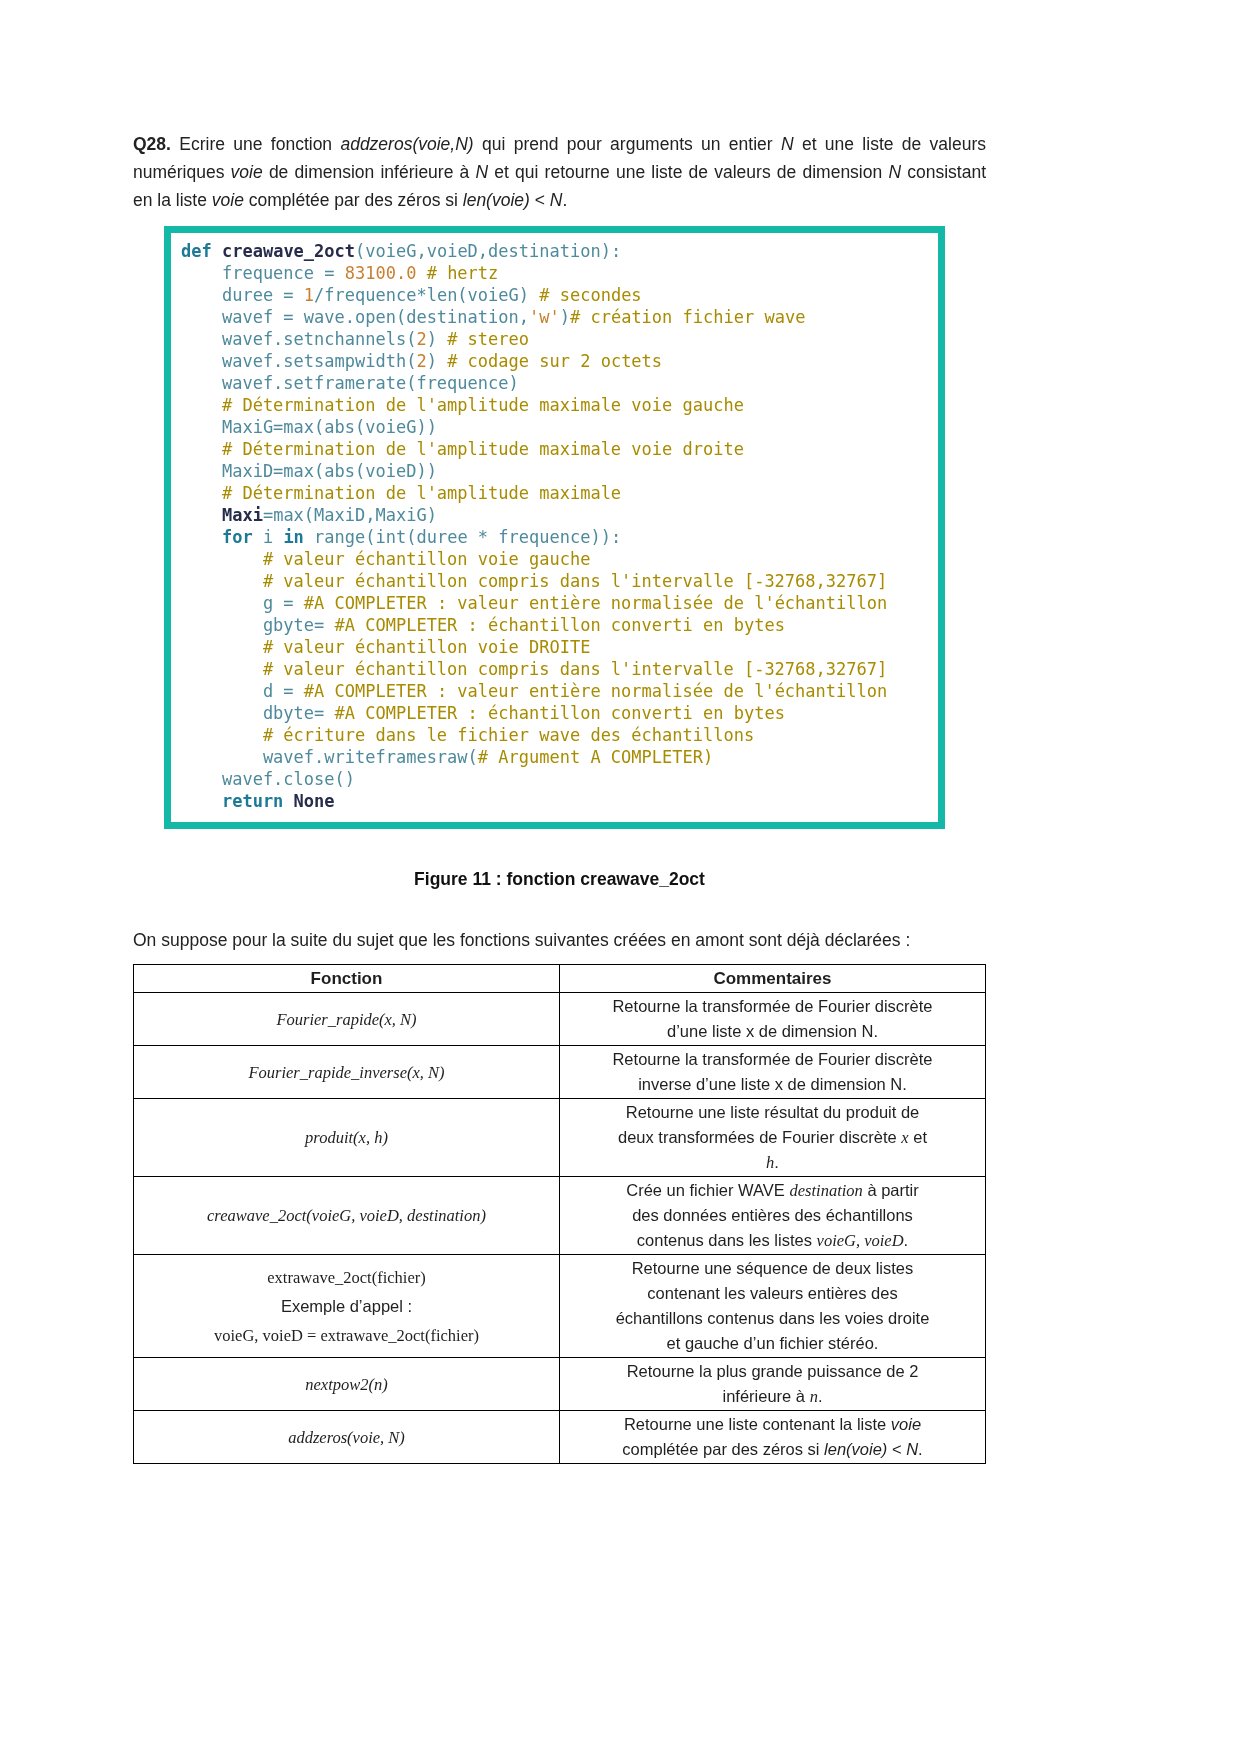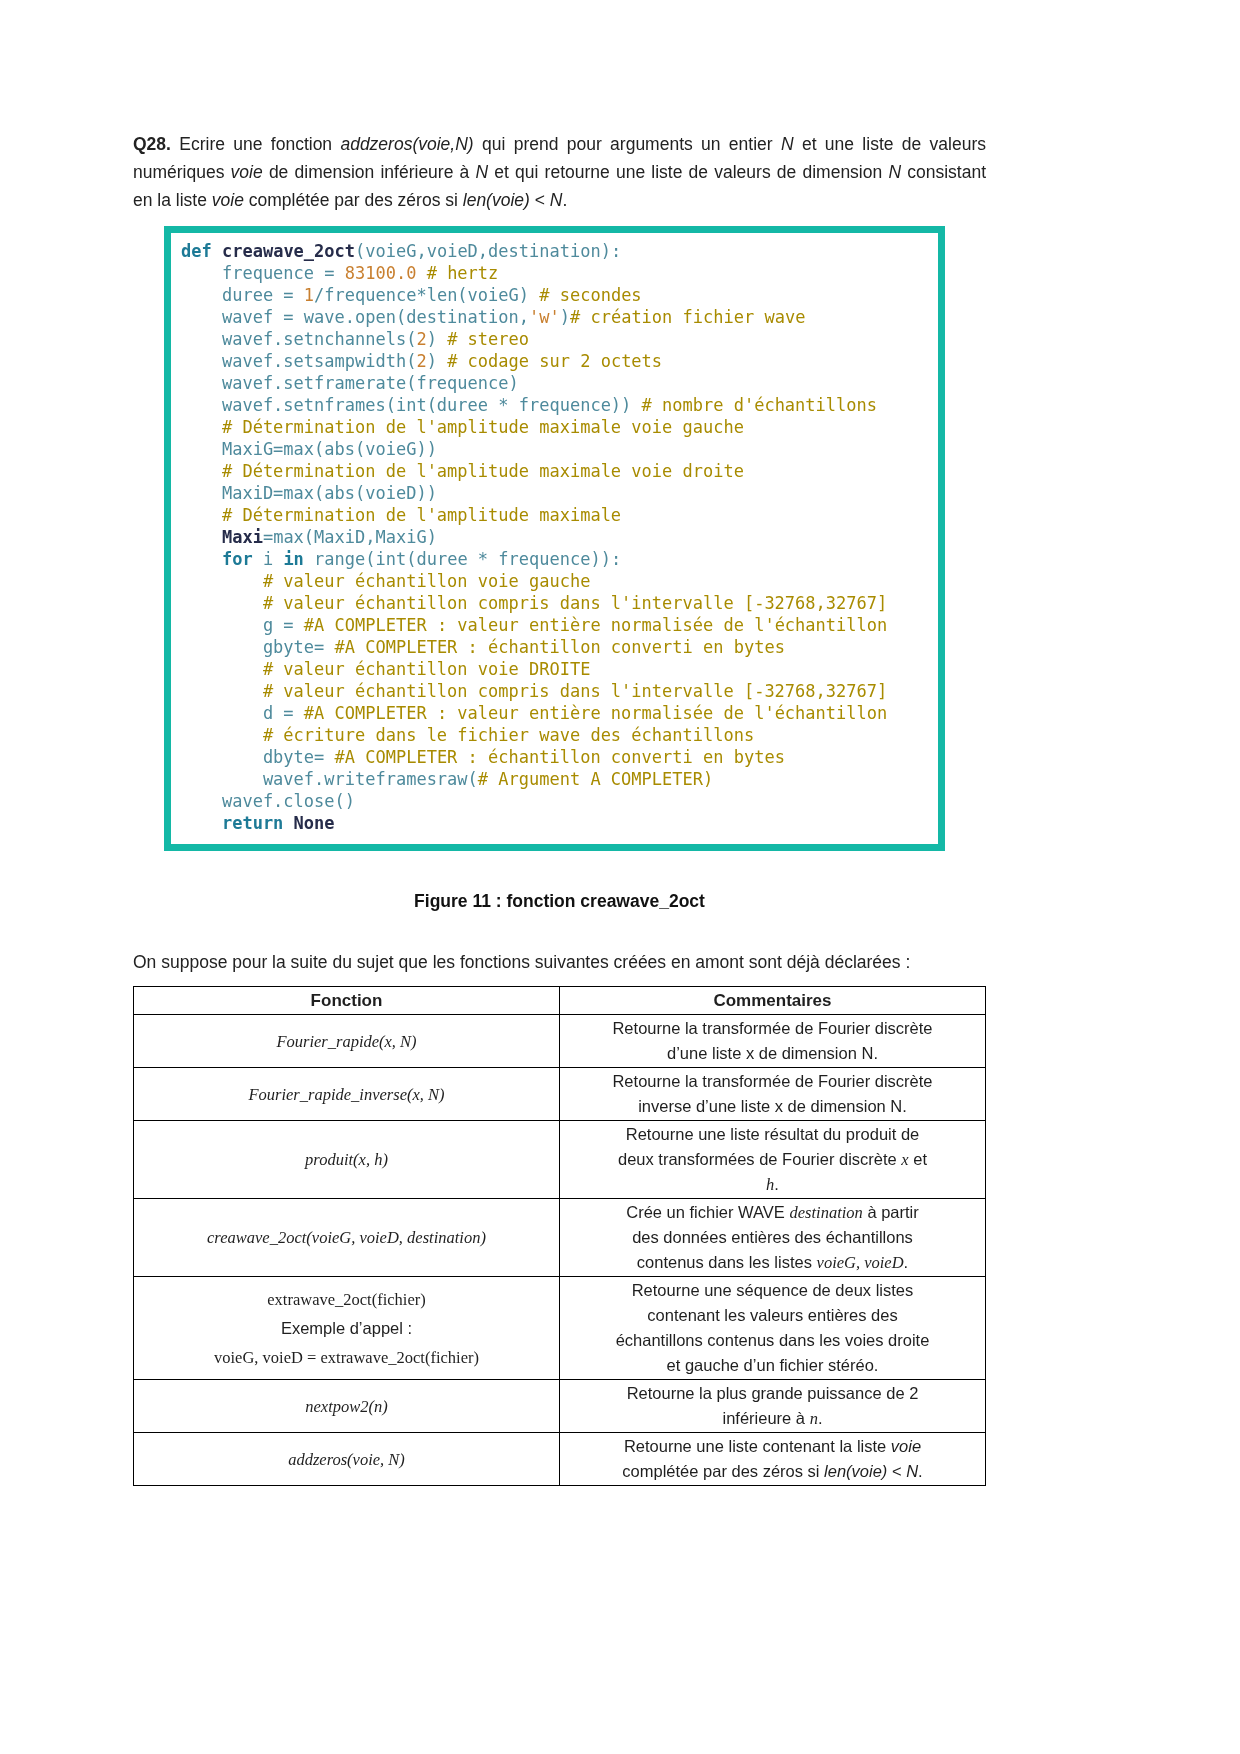--- a/index.html
+++ b/index.html
@@ -46,37 +46,36 @@
 
     <div class="code-box">
       <div>
           <div class="code-line"><span class="tok-k">def</span><span class="tok-n"> </span><span class="tok-fn">creawave_2oct</span><span class="tok-n">(voieG,voieD,destination):</span></div>
           <div class="code-line"><span class="tok-n">    frequence = </span><span class="tok-num">83100.0</span><span class="tok-c"> # hertz</span></div>
           <div class="code-line"><span class="tok-n">    duree = </span><span class="tok-num">1</span><span class="tok-n">/frequence*len(voieG) </span><span class="tok-c"># secondes</span></div>
           <div class="code-line"><span class="tok-n">    wavef = wave.open(destination,</span><span class="tok-s">'w'</span><span class="tok-n">)</span><span class="tok-c"># création fichier wave</span></div>
           <div class="code-line"><span class="tok-n">    wavef.setnchannels(</span><span class="tok-num">2</span><span class="tok-n">) </span><span class="tok-c"># stereo</span></div>
           <div class="code-line"><span class="tok-n">    wavef.setsampwidth(</span><span class="tok-num">2</span><span class="tok-n">) </span><span class="tok-c"># codage sur 2 octets</span></div>
           <div class="code-line"><span class="tok-n">    wavef.setframerate(frequence)</span></div>
-          <div class="code-line"><span class="tok-n">    wavef.setnframes(int(duree * frequence)) </span><span class="tok-c"># nombre d'échantillons</span></div>
           <div class="code-line"><span class="tok-c">    # Détermination de l'amplitude maximale voie gauche</span></div>
           <div class="code-line"><span class="tok-n">    MaxiG=max(abs(voieG))</span></div>
           <div class="code-line"><span class="tok-c">    # Détermination de l'amplitude maximale voie droite</span></div>
           <div class="code-line"><span class="tok-n">    MaxiD=max(abs(voieD))</span></div>
           <div class="code-line"><span class="tok-c">    # Détermination de l'amplitude maximale</span></div>
           <div class="code-line"><span class="tok-n">    </span><span class="tok-fn">Maxi</span><span class="tok-n">=max(MaxiD,MaxiG)</span></div>
           <div class="code-line"><span class="tok-k">    for</span><span class="tok-n"> i </span><span class="tok-k">in</span><span class="tok-n"> range(int(duree * frequence)):</span></div>
           <div class="code-line"><span class="tok-c">        # valeur échantillon voie gauche</span></div>
           <div class="code-line"><span class="tok-c">        # valeur échantillon compris dans l'intervalle [-32768,32767]</span></div>
           <div class="code-line"><span class="tok-n">        g = </span><span class="tok-c">#A COMPLETER : valeur entière normalisée de l'échantillon</span></div>
           <div class="code-line"><span class="tok-n">        gbyte= </span><span class="tok-c">#A COMPLETER : échantillon converti en bytes</span></div>
           <div class="code-line"><span class="tok-c">        # valeur échantillon voie DROITE</span></div>
           <div class="code-line"><span class="tok-c">        # valeur échantillon compris dans l'intervalle [-32768,32767]</span></div>
           <div class="code-line"><span class="tok-n">        d = </span><span class="tok-c">#A COMPLETER : valeur entière normalisée de l'échantillon</span></div>
+          <div class="code-line"><span class="tok-n">        dbyte= </span><span class="tok-c">#A COMPLETER : échantillon converti en bytes</span></div>
           <div class="code-line"><span class="tok-c">        # écriture dans le fichier wave des échantillons</span></div>
-          <div class="code-line"><span class="tok-n">        dbyte= </span><span class="tok-c">#A COMPLETER : échantillon converti en bytes</span></div>
           <div class="code-line"><span class="tok-n">        wavef.writeframesraw(</span><span class="tok-c"># Argument A COMPLETER)</span></div>
           <div class="code-line"><span class="tok-n">    wavef.close()</span></div>
           <div class="code-line"><span class="tok-k">    return</span><span class="tok-n"> </span><span class="tok-fn">None</span></div>
         </div>
     </div>
 
     <p class="caption">Figure 11 : fonction creawave_2oct</p>
 
     <p class="para intro"><span>On suppose pour la suite du sujet que les fonctions suivantes créées en amont sont déjà déclarées :</span></p>
 

